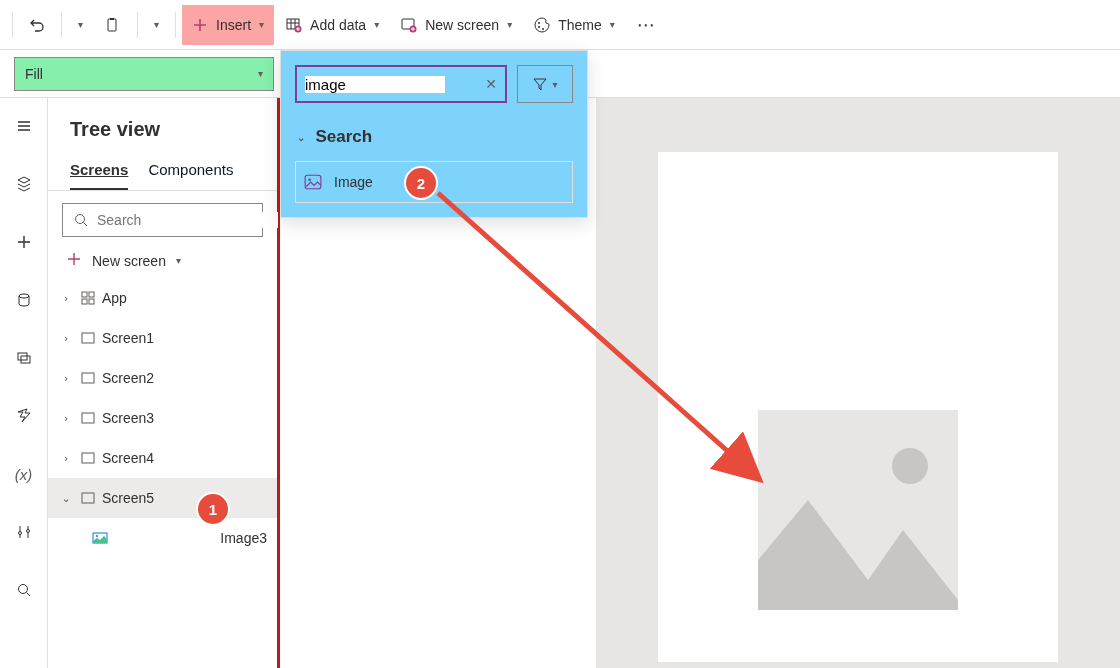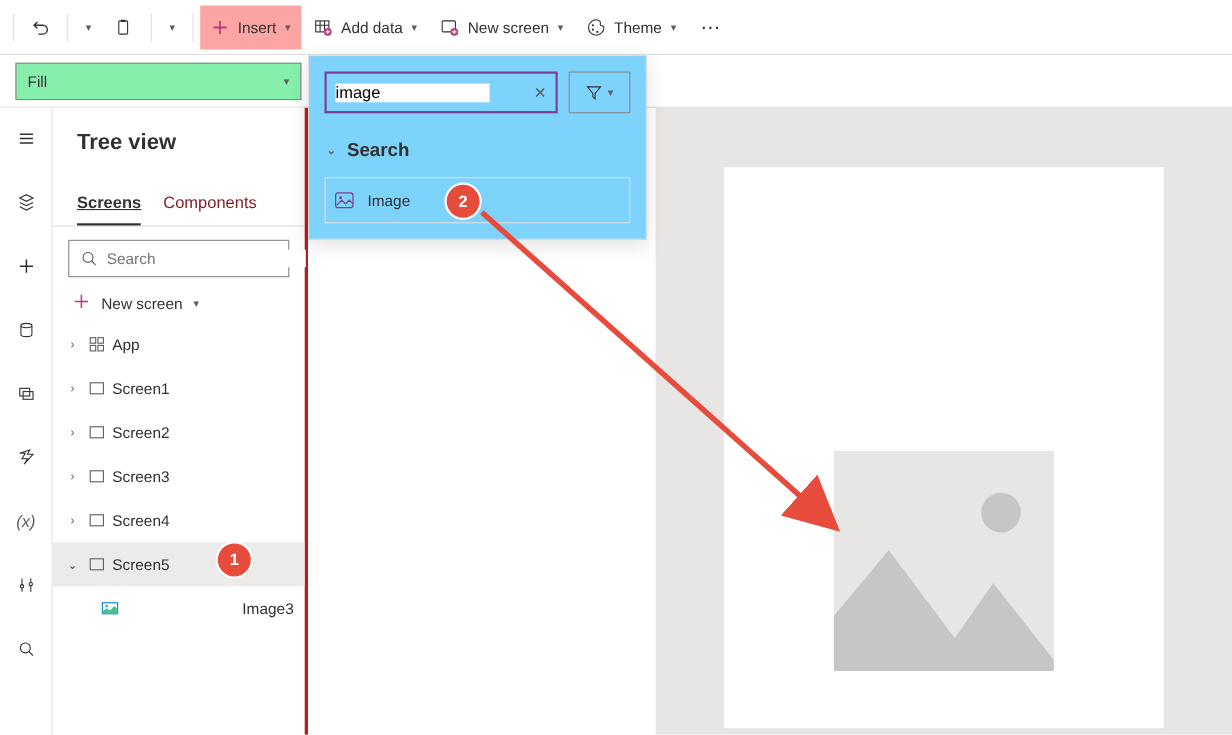--- a/index.html
+++ b/index.html
@@ -16,22 +16,22 @@
 .prop-row { height: 48px; display: flex; align-items: center; padding: 0 14px; border-bottom: 1px solid #e1dfdd; }
 .prop-select { width: 260px; height: 34px; border: 1px solid #8a8886; display: flex; align-items: center; justify-content: space-between; padding: 0 10px; background: #86efac; cursor: pointer; }
 
 
 .left-rail { position: absolute; left: 0; top: 98px; width: 48px; height: calc(668px - 98px); border-right: 1px solid #e1dfdd; display: flex; flex-direction: column; align-items: center; padding-top: 12px; gap: 26px; background: #fff; }
 .rail-btn { width: 32px; height: 32px; display: flex; align-items: center; justify-content: center; cursor: pointer; color: #605e5c; }
 
 
 .tree-panel { position: absolute; left: 48px; top: 98px; width: 232px; height: calc(668px - 98px); border-right: 3px solid #b91c1c; background: #fff; display: flex; flex-direction: column; }
 .tree-title { font-size: 20px; font-weight: 600; padding: 20px 22px 12px; }
-.tree-tabs { display: flex; gap: 20px; padding: 0 22px; border-bottom: 1px solid #e1dfdd; margin-top: 15px; }
-.tree-tab { padding: 8px 0 10px; font-size: 15px; color: #7f1d1d; cursor: pointer; border-bottom: 2px solid transparent; }
+.tree-tabs { display: flex; gap: 20px; padding: 0 22px; border-bottom: 1px solid #e1dfdd; }
+.tree-tab { padding: 8px 0 10px; font-size: 15px; color: #0f172a; cursor: pointer; border-bottom: 2px solid transparent; }
 .tree-tab.active { color: #323130; font-weight: 600; border-bottom-color: #323130; text-decoration: underline; }
 .tree-search { margin: 12px 14px 6px; height: 34px; border: 1px solid #8a8886; display: flex; align-items: center; padding: 0 10px; gap: 8px; }
 .tree-search input { border: none; outline: none; flex: 1; font-size: 14px; }
 .new-screen { display: flex; align-items: center; gap: 10px; padding: 8px 18px; cursor: pointer; }
 .tree-list { flex: 1; overflow-y: auto; }
 .tree-item { display: flex; align-items: center; gap: 6px; height: 40px; padding: 0 10px; cursor: pointer; }
 .tree-item.selected { background: #edebe9; }
 .tree-item .exp { width: 16px; text-align: center; color: #605e5c; font-size: 11px; }
 .tree-item .node-icon { width: 16px; height: 16px; display: inline-flex; align-items: center; justify-content: center; }
 .tree-item.child { padding-left: 44px; justify-content: space-between; }

